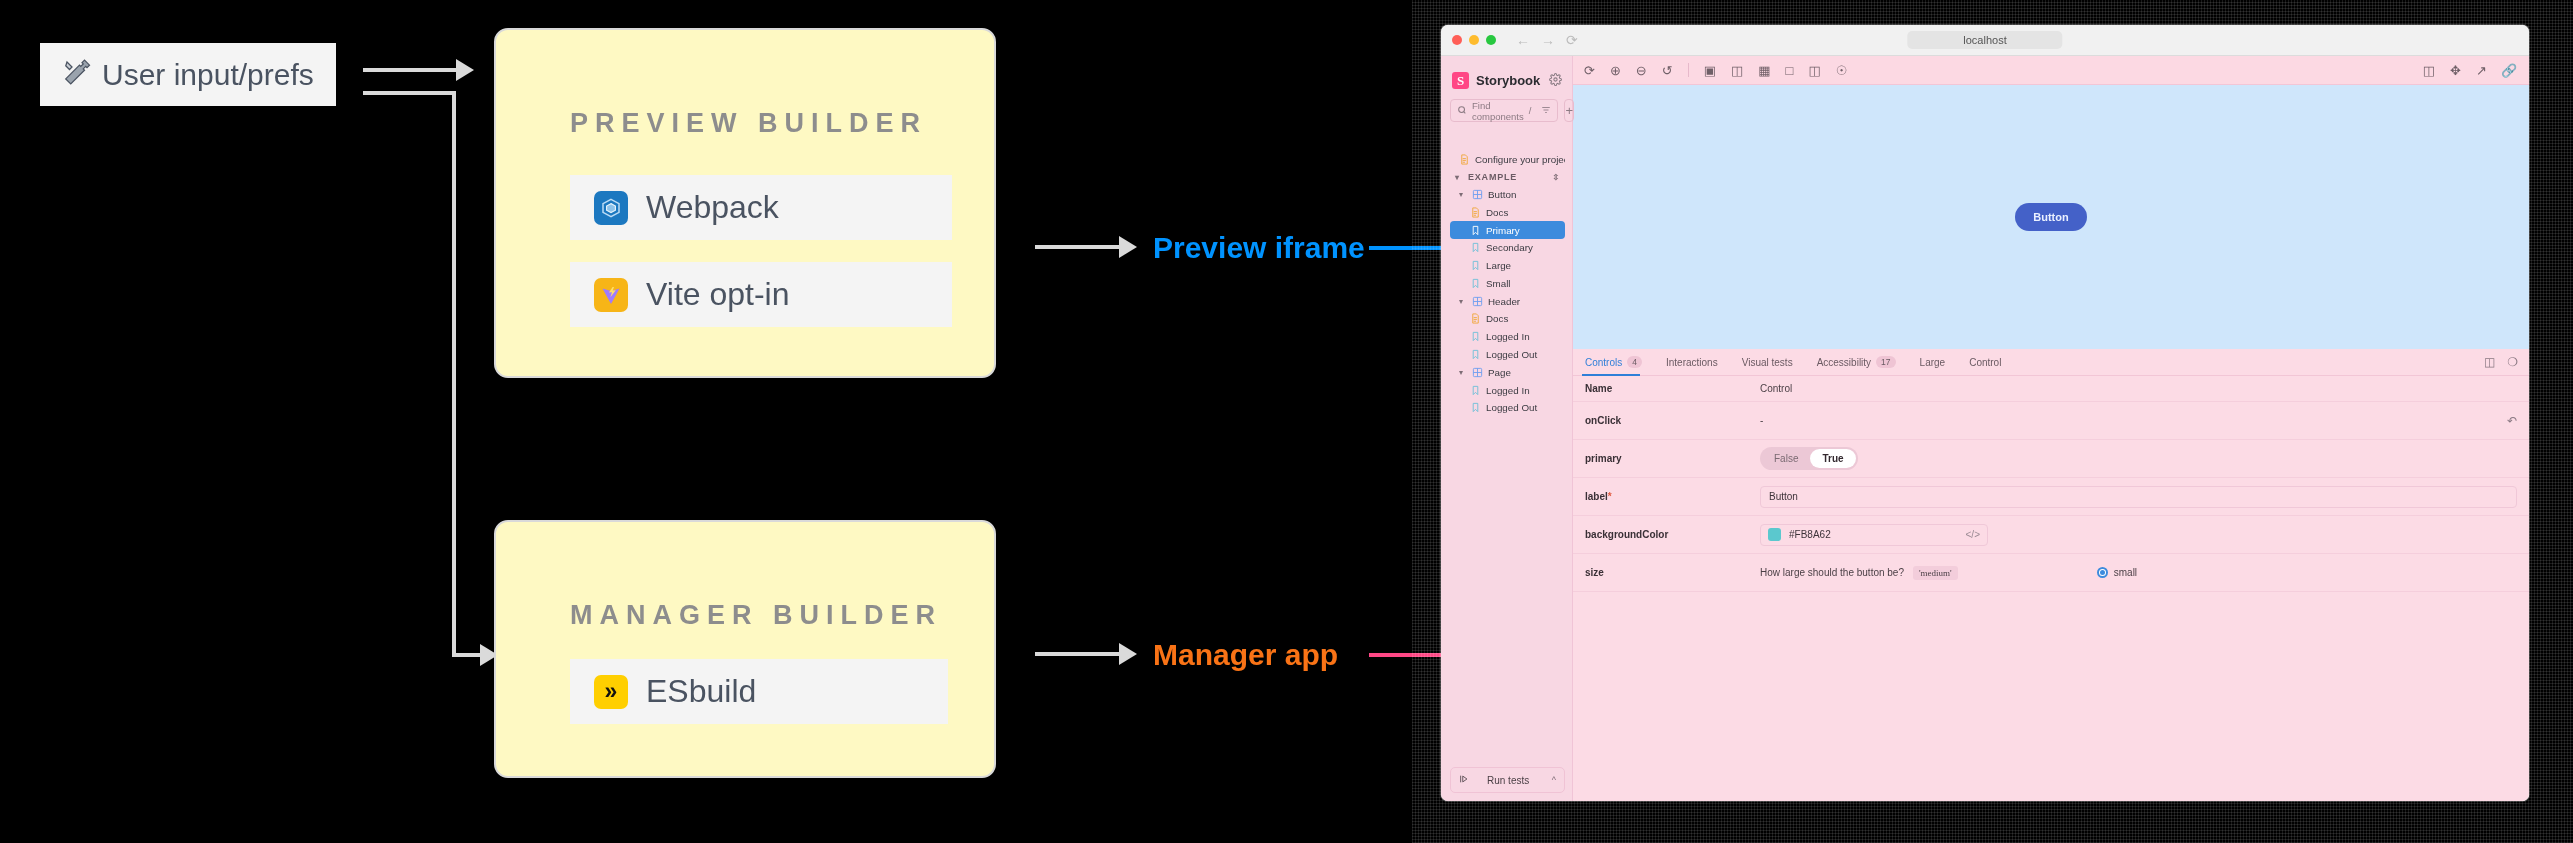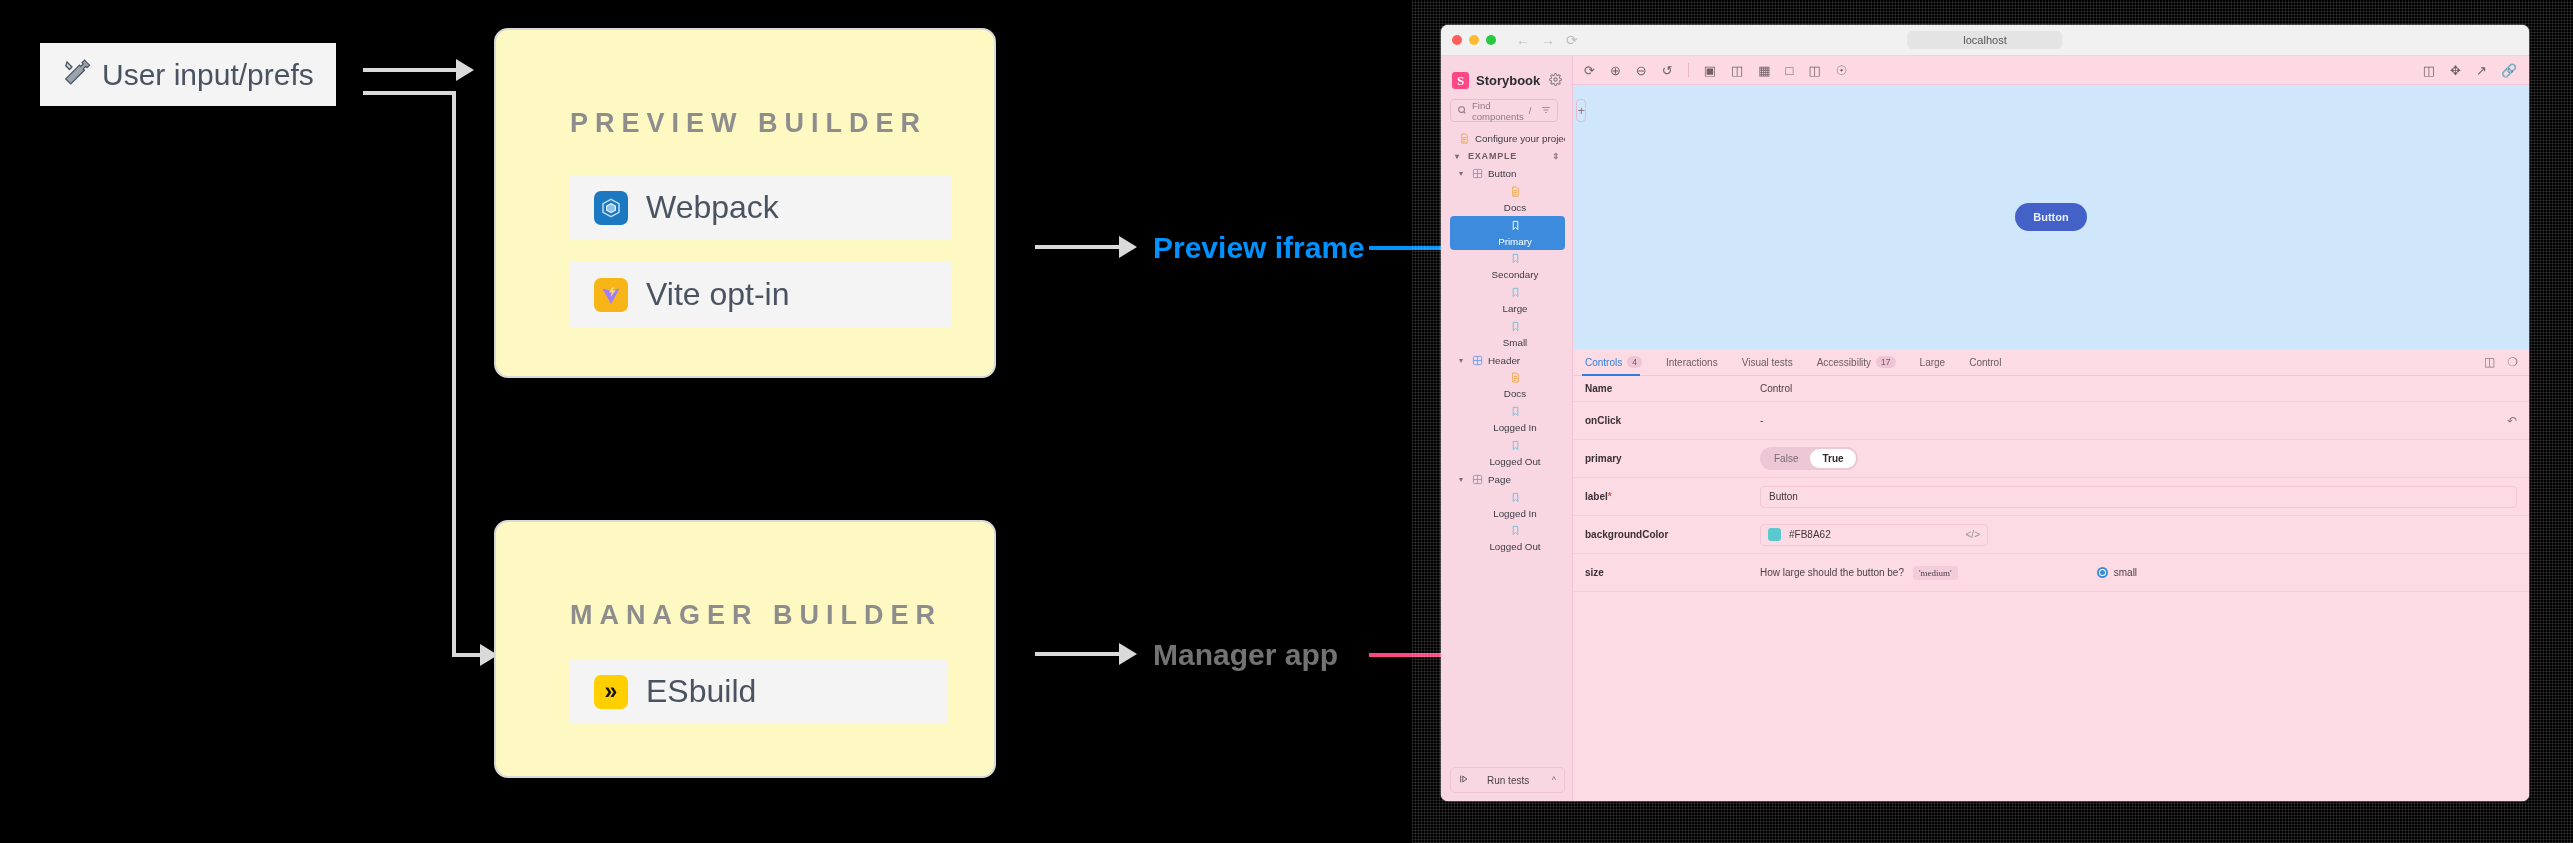--- a/index.html
+++ b/index.html
@@ -64,21 +64,21 @@
   }
   .arrow-head {
     position: absolute;
     width: 0; height: 0;
     border-top: 11px solid transparent;
     border-bottom: 11px solid transparent;
     border-left: 18px solid #dadada;
   }
 
   .label-blue { color: #0093ff; }
-  .label-pink { color: #737373; }
+  .label-pink { color: #f97316; }
   .anno-label {
     position: absolute;
     font-size: 30px; font-weight: 700;
     white-space: nowrap;
   }
 
   
   #sb-wrap {
     position: absolute;
     left: 1412px; top: 0px;
@@ -132,21 +132,21 @@
   .sb-logo {
     width: 17px; height: 17px; border-radius: 3px;
     background: #ff4785; color: #fff;
     font-size: 13px; font-weight: 700;
     display:flex; align-items:center; justify-content:center;
     font-family: "Liberation Serif", serif;
   }
   .sb-brandname { font-size: 13px; font-weight: 700; color: #2b2b30; }
   .sb-gear { color:#8a7c84; font-size: 13px; line-height:1; }
 
-  .sb-searchrow { display:flex; gap:18px; align-items:center; margin-bottom: 8px; }
+  .sb-searchrow { display:flex; gap:6px; align-items:center; margin-bottom: 29px; }
   .sb-search {
     flex: 1; height: 23px;
     border: 1px solid #e8bccd; border-radius: 4px;
     display: flex; align-items: center; gap: 5px;
     padding: 0 6px;
     font-size: 9.5px; color: #8c7a83;
   }
   .sb-search .sp { flex: 1; }
   .sb-plus {
     width: 23px; height: 23px;
@@ -160,21 +160,21 @@
     display: flex; align-items: center; gap: 5px;
     font-size: 9.8px; color: #3b3b42;
     padding: 3.4px 5px;
     border-radius: 4px;
     white-space: nowrap;
   }
   .tr-row.sel { background: #3d8bdd; color:#fff; }
   .tr-group { font-size: 9px; font-weight: 700; letter-spacing: .8px; color: #6b5b64; justify-content: space-between; }
   .tr-chev { color:#7d6c75; font-size: 8px; width:8px; display:inline-block; }
   .ind1 { padding-left: 9px; }
-  .ind2 { padding-left: 20px; flex-direction: column; }
+  .ind2 { padding-left: 20px; }
   .tr-ic { width: 11px; display:flex; align-items:center; justify-content:center; flex:none; }
 
   .sb-runtests {
     height: 26px;
     border: 1px solid #f0c3d5; border-radius: 5px;
     display:flex; align-items:center; justify-content:space-between;
     padding: 0 8px;
     font-size: 10px; color: #4b4046;
   }
 

